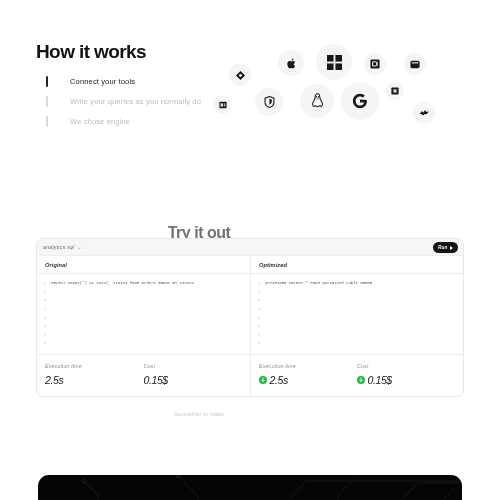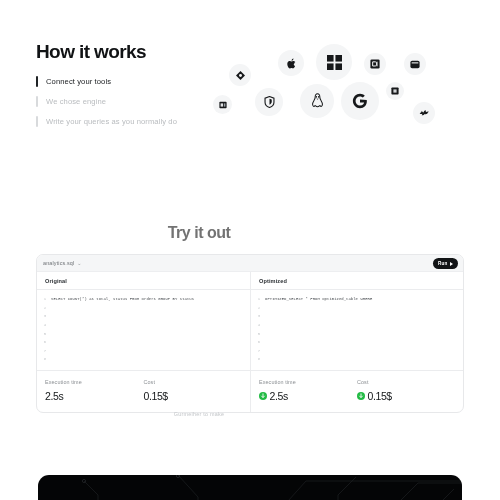--- a/index.html
+++ b/index.html
@@ -12,23 +12,23 @@
   .page { position: relative; width: 398px; height: 500px; background: #fff; border-radius: 8px; }
 
   
   .hiw { position: absolute; left: 36px; top: 42px; width: 190px; }
   .hiw-title {
     font-size: 19px; font-weight: bold; color: #111315;
     letter-spacing: -0.6px; line-height: 1.1;
   }
   .steps { margin-top: 14px; }
   .step {
-    position: relative; padding-left: 10px;
+    position: relative; padding-left: 24px;
     font-size: 7.6px; line-height: 1.2; letter-spacing: 0.1px;
-    margin-bottom: 11px; color: #b9bcbf; white-space: nowrap;
+    margin-bottom: 11px; color: #b9bcbf; white-space: nowrap; margin-left: 10px;
   }
   .step::before {
     content: ""; position: absolute; left: 0; top: -1px;
     width: 1.5px; height: 11px; background: #d8dadc; border-radius: 1px;
   }
   .step.active { color: #202326; }
   .step.active::before { background: #202326; }
 
   
   .cloud { position: absolute; left: 205px; top: 42px; width: 260px; height: 90px; }
@@ -38,23 +38,24 @@
   }
   .bubble svg { display: block; }
 
   
   .try-title {
     position: absolute; left: 0; right: 0; top: 224px; text-align: center;
     font-size: 16px; font-weight: bold; color: #737373; letter-spacing: -0.5px;
   }
 
   .panel {
-    position: absolute; left: 36px; top: 254px; width: 428px;
+    position: absolute; left: 36px; top: 238px; width: 428px;
     border: 1px solid #e7e8ea; border-radius: 7px; background: #fff;
     overflow: hidden;
+    font-style: italic;
   }
   .panel-bar {
     height: 17px; background: #f5f6f7; border-bottom: 1px solid #edeef0;
     display: flex; align-items: center; padding: 0 6px; position: relative;
   }
   .filename {
     font-size: 5.4px; color: #6d7175; letter-spacing: 0.15px;
   }
   .caret { margin-left: 3px; font-size: 5px; color: #8b8f93; }
   .run-btn {
@@ -117,24 +118,24 @@
 
 <div class="page">
 
   <section class="hiw">
     <h2 class="hiw-title">How it works</h2>
     <div class="steps">
       <div class="step active">
         <span>Connect your tools</span>
       </div>
       <div class="step">
+        <span>Write your queries as you normally do</span>
+      </div>
+      <div class="step">
         <span>We chose engine</span>
-      </div>
-      <div class="step">
-        <span>Write your queries as you normally do</span>
       </div>
     </div>
   </section>
 
   <div class="cloud">
     <div class="bubble" style="left:24px;top:22px;width:22px;height:22px">
       <svg width="9" height="9" viewBox="0 0 10 10">
           <path d="M5 0l5 5-5 5L0 5z" fill="#17191b"></path>
           <circle cx="5" cy="5" r="1.6" fill="#f4f5f6"></circle>
         </svg>

